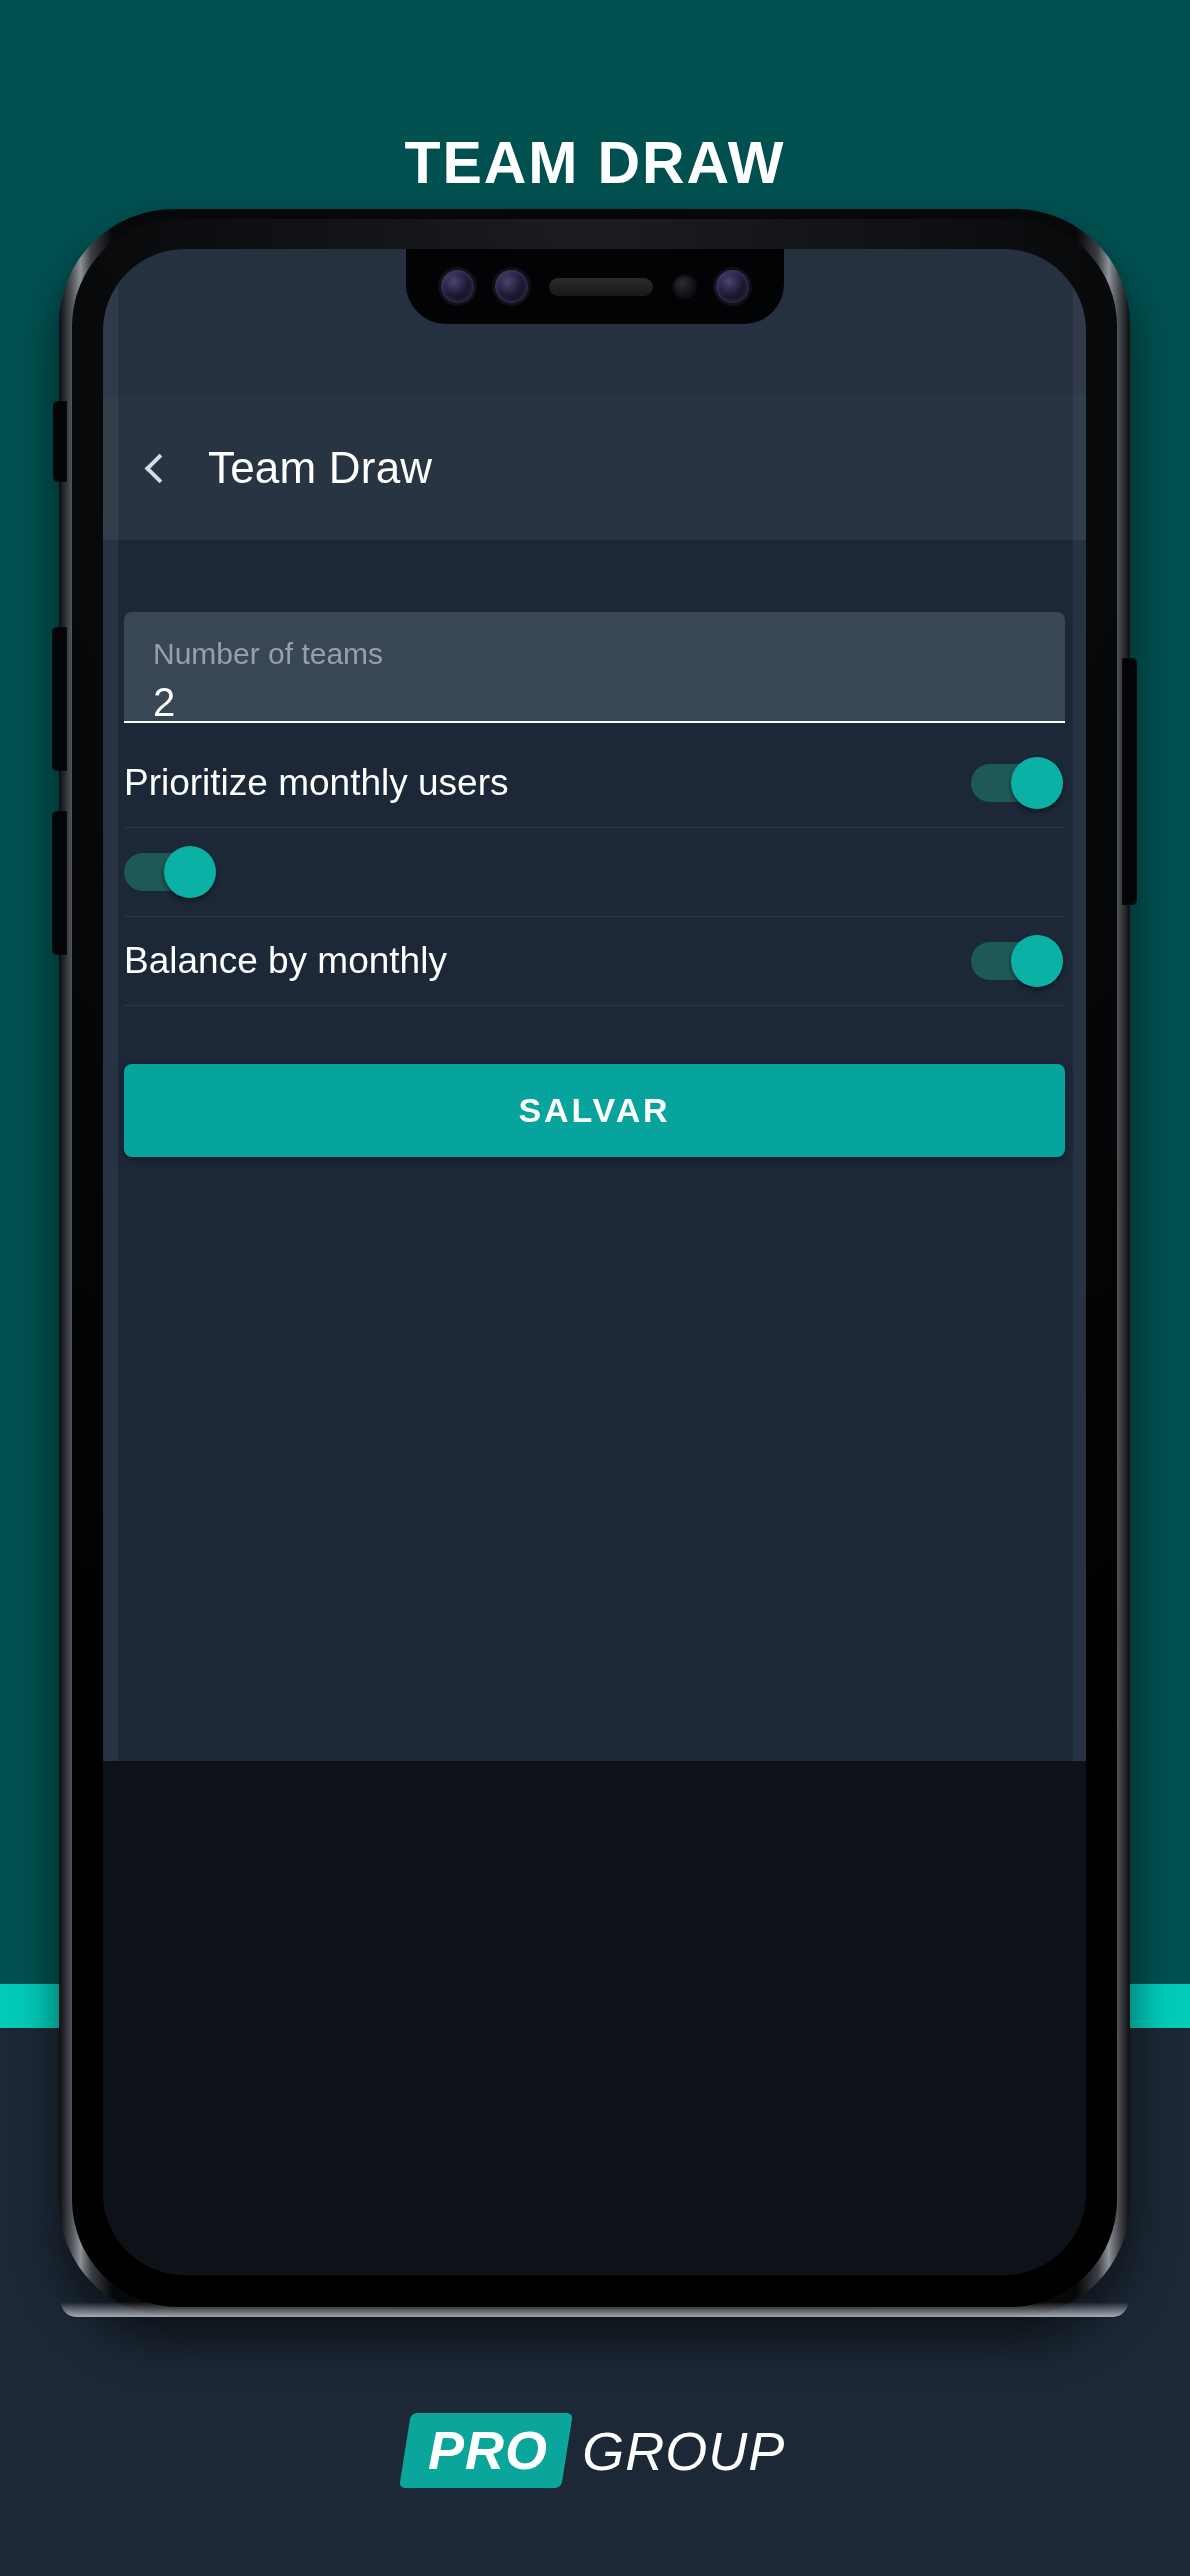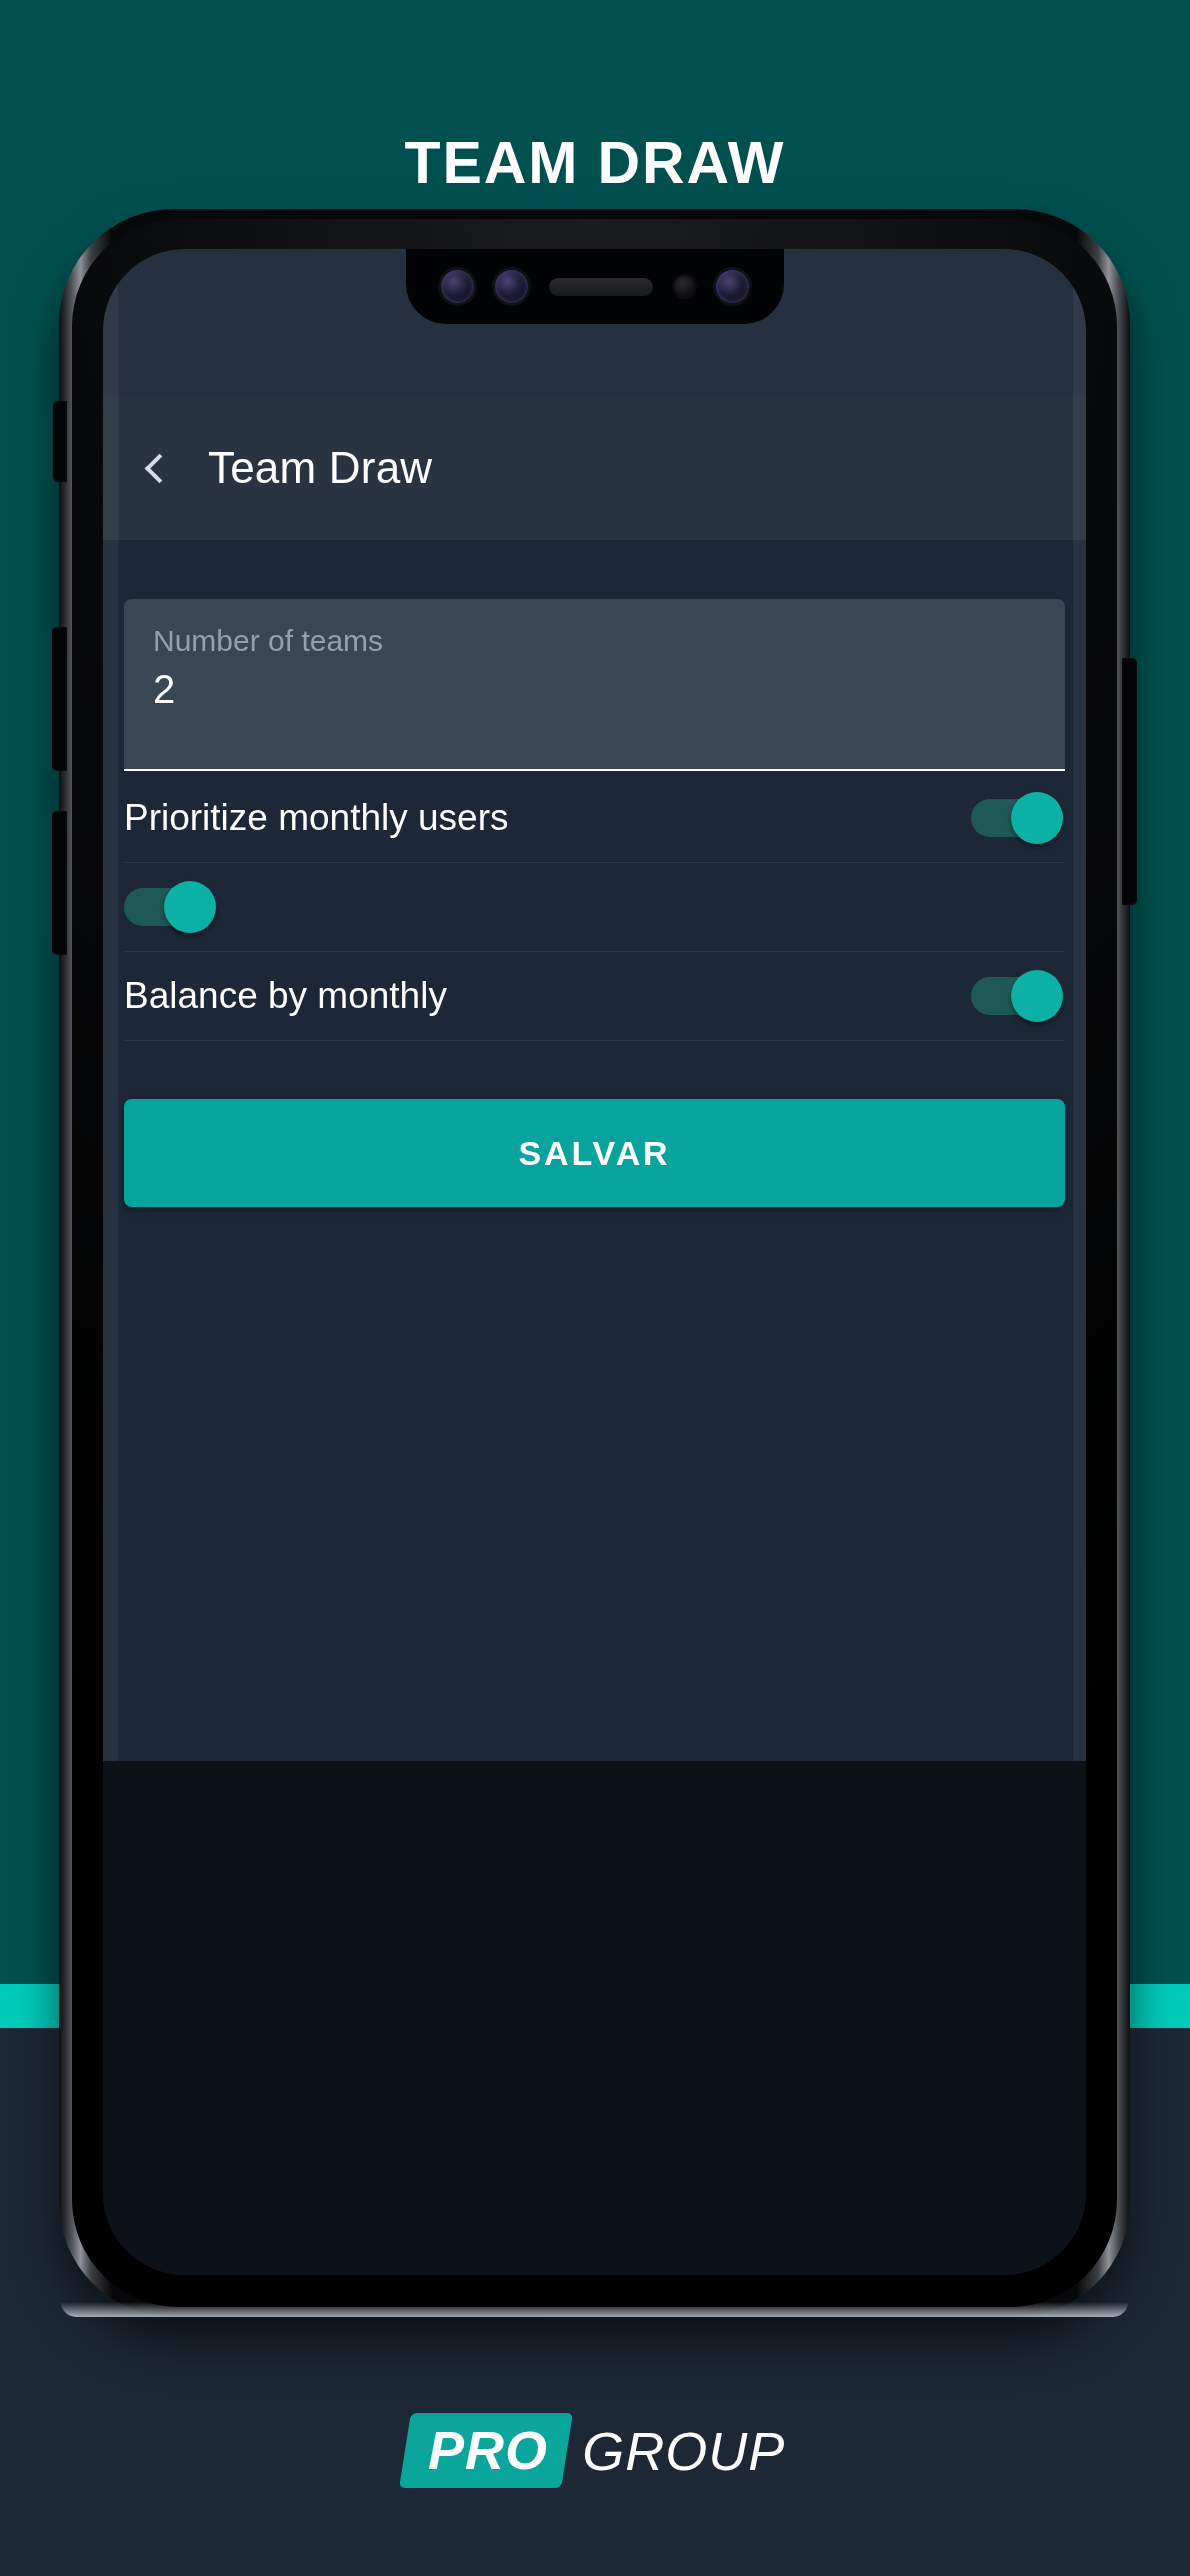--- a/index.html
+++ b/index.html
@@ -138,26 +138,26 @@
   
   .appbody {
     position:absolute; left:0; right:0; top:291px; bottom:0;
     background:#1C2838;
   }
 
   .gap-top { height:56px; }
 
   
   .field {
-    margin:3px 21px;
+    margin:16px 21px;
     background:#394654;
     border-bottom:2.9px solid #FFFFFF;
     border-radius:7.7px 7.7px 0 0;
     padding:25px 29px 17px 29px;
-    height:172px;
+    height:111px;
   }
   .field-label { color:#96A0AB; font-size:30px; line-height:1.1; }
   .field-value { color:#FFFFFF; font-size:40px; margin-top:9.6px; line-height:1.1; }
 
   
   .rows { margin:0 21px; }
   .row {
     height:89px;
     display:flex; align-items:center; justify-content:space-between;
     border-bottom:1.9px solid #2C3845;
@@ -173,21 +173,21 @@
   .switch .thumb {
     position:absolute; right:0; top:0;
     width:52px; height:52px; border-radius:50%;
     background:#0AB1A4;
     box-shadow:0 2.9px 5.8px rgba(0,0,0,.45);
   }
 
   
   .save-wrap { margin:58px 21px 0 21px; }
   .save-btn {
-    width:100%; height:108px;
+    width:100%; height:93px;
     background:#06A49C;
     border:none; border-radius:7.7px;
     color:#FFFFFF; font-size:34px; font-weight:bold;
     letter-spacing:2.9px;
     display:flex; align-items:center; justify-content:center;
     box-shadow:0 2.9px 7.7px rgba(0,0,0,.35);
   }
 
   
   .side-btn { position:absolute; background:#040406; box-shadow:inset 0 0 3.8px rgba(255,255,255,.07); }

